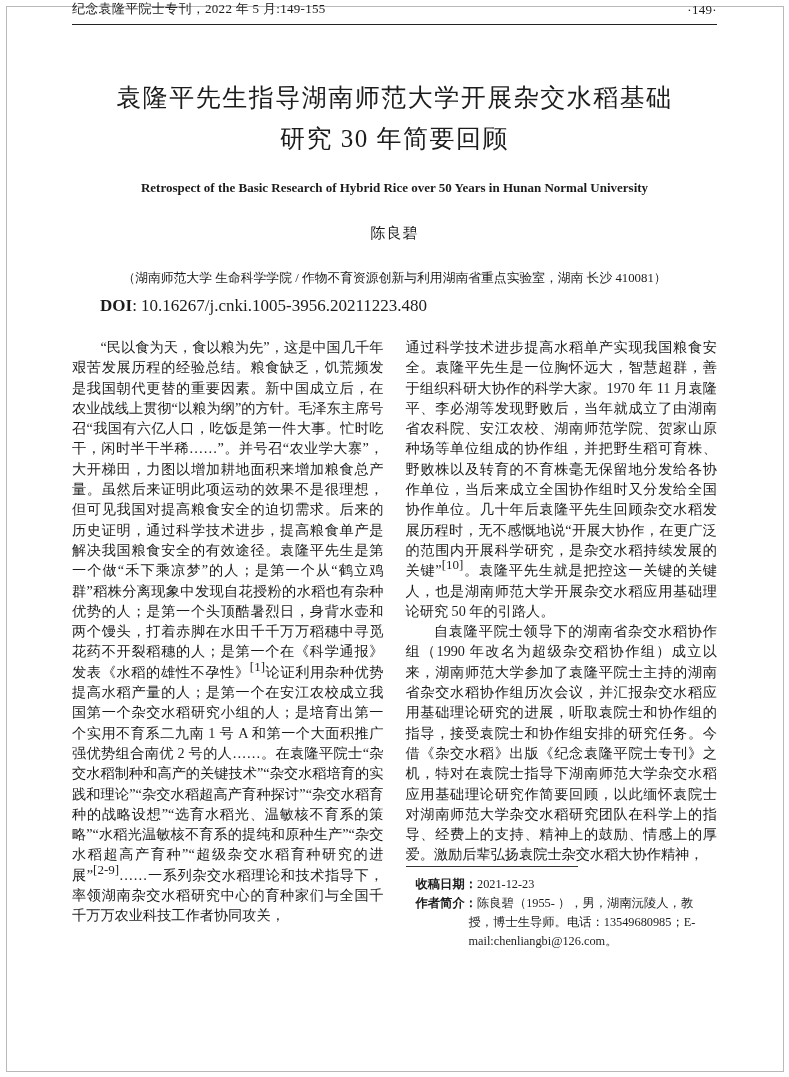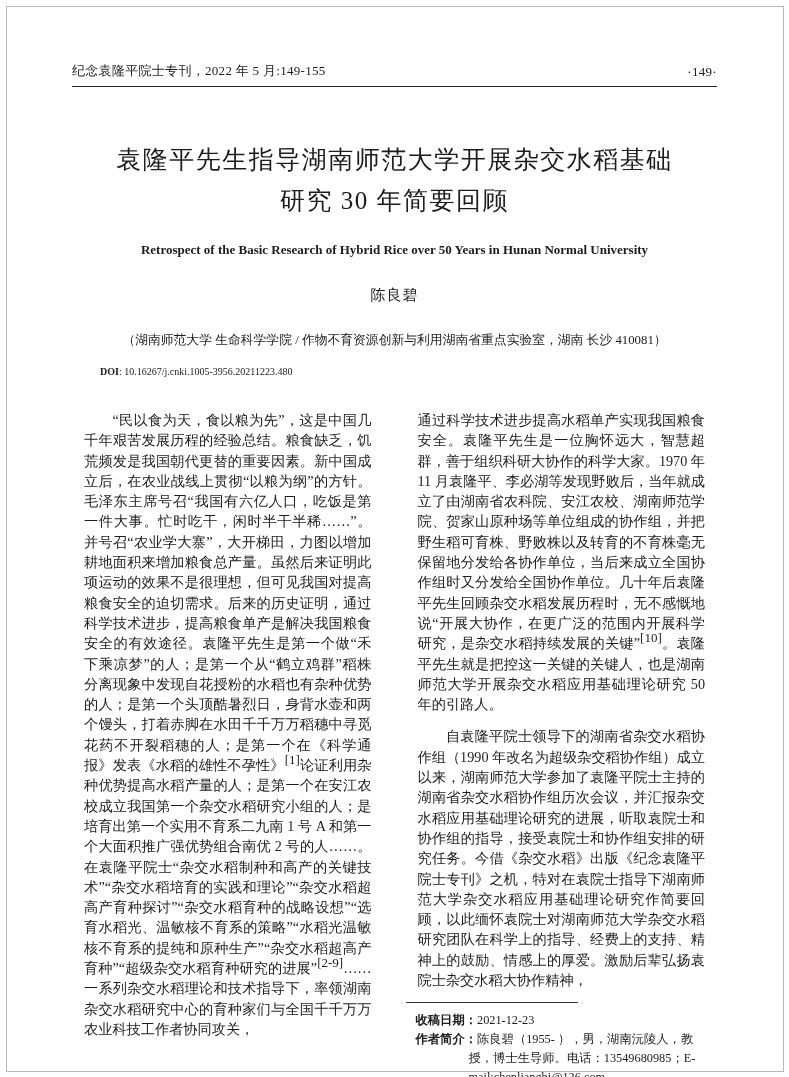--- a/index.html
+++ b/index.html
@@ -14,42 +14,41 @@
   }
   .page-frame {
     position:absolute; left:6px; top:6px; right:5px; bottom:5px;
     border:1px solid #b9b9b9;
     pointer-events:none;
   }
   .content { position:relative; padding:0 72px; }
 
   .running-head {
     display:flex; justify-content:space-between; align-items:flex-end;
-    padding-top:62px;
     font-size:13px; letter-spacing:0.3px;
   }
   .head-rule { border-bottom:1.6px solid #222; margin-top:6px; }
 
   .title { margin:52px 0 0 0; text-align:center; font-weight:normal;
     font-size:25px; letter-spacing:1.5px; line-height:41px; }
   .title span { display:block; }
 
   .title-en { margin:18px 0 0 0; text-align:center; font-weight:bold;
     font-size:13px; line-height:22px; }
   .title-en span { display:block; }
 
   .author { margin-top:25px; text-align:center; font-size:15px; letter-spacing:1px; }
   .affiliation { margin-top:27px; text-align:center; font-size:12.8px; }
 
-  .doi { margin-top:17px; padding-left:28px; font-size:10px; }
+  .doi { margin-top:9px; padding-left:28px; font-size:17px; }
   .doi b { font-weight:bold; }
 
   .body { display:flex; gap:22px; margin-top:21px; height:614px; }
   .col { flex:1 1 0; font-size:14.2px; line-height:20.3px; text-align:justify; }
-  .col p.para { margin:12px; }
+  .col p.para { margin:0; }
   .col p.para.indent { text-indent:2em; }
   .col sup { font-size:13px; line-height:0; }
 
   .col.right { display:flex; flex-direction:column; }
   .footnote { margin-top:auto; font-size:12.3px; line-height:19px; text-align:left; }
   .fn-rule { width:172px; border-top:1.2px solid #333; margin-bottom:8px; }
   .fn-line b { font-weight:bold;padding-left:10px; }
   .fn-line.hang { padding-left:63px; text-indent:-63px; }
 </style>
 </head>

